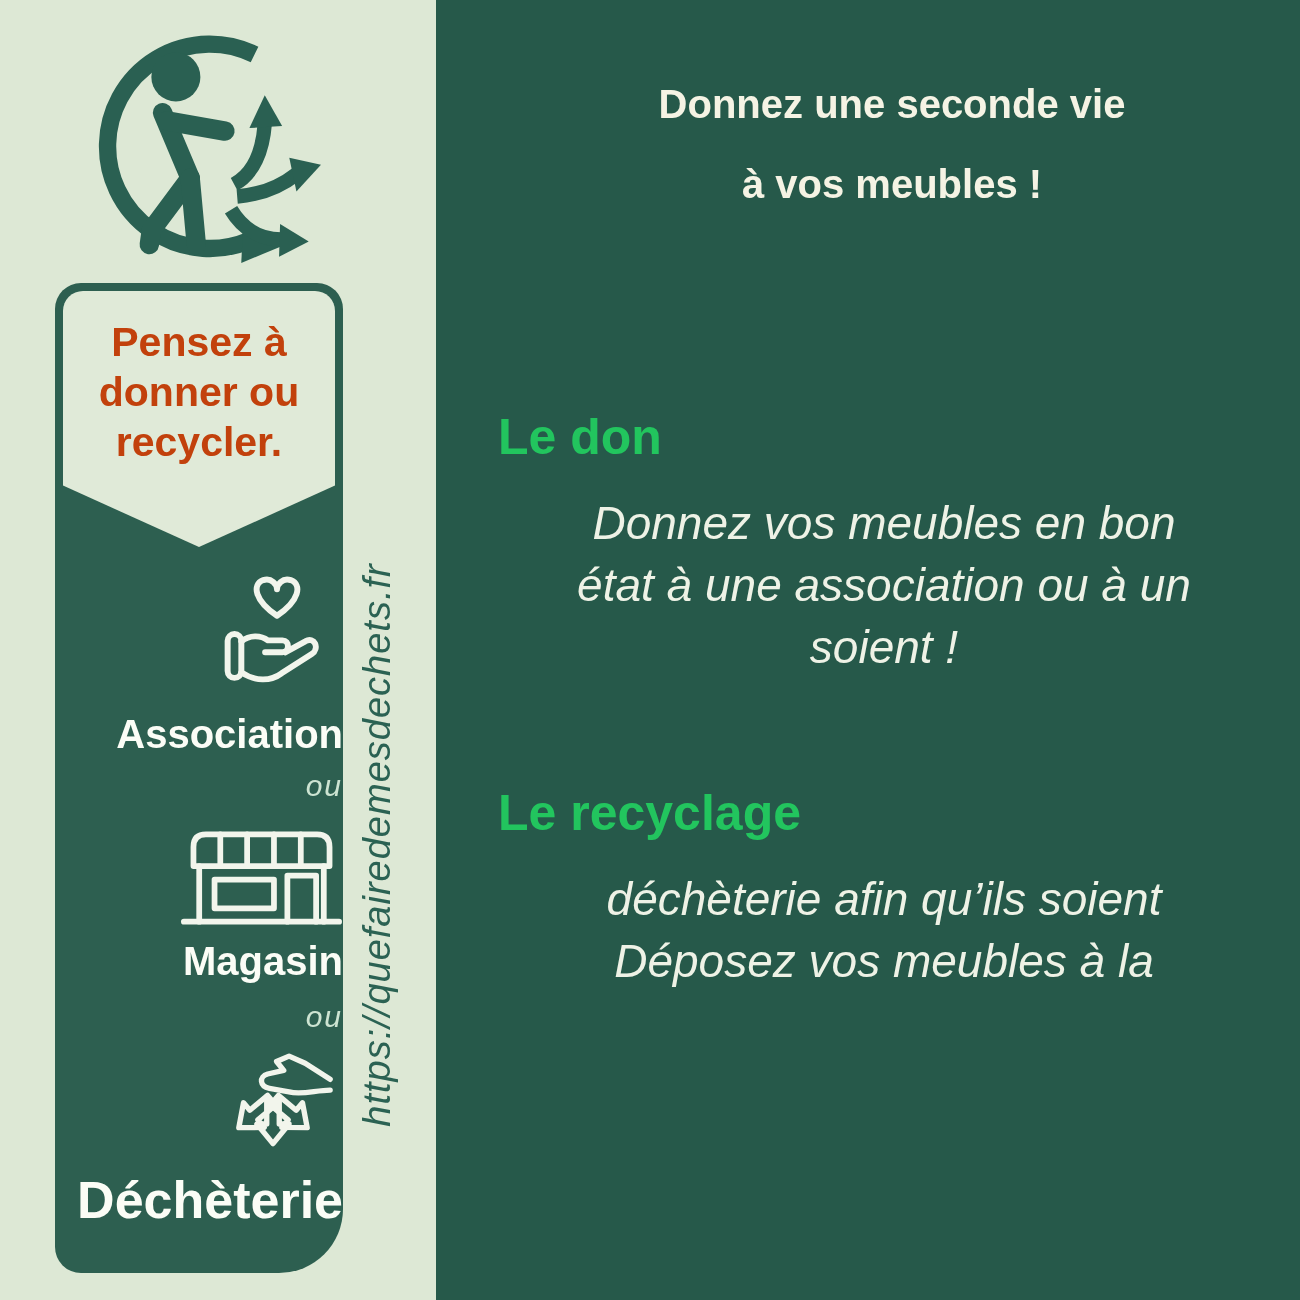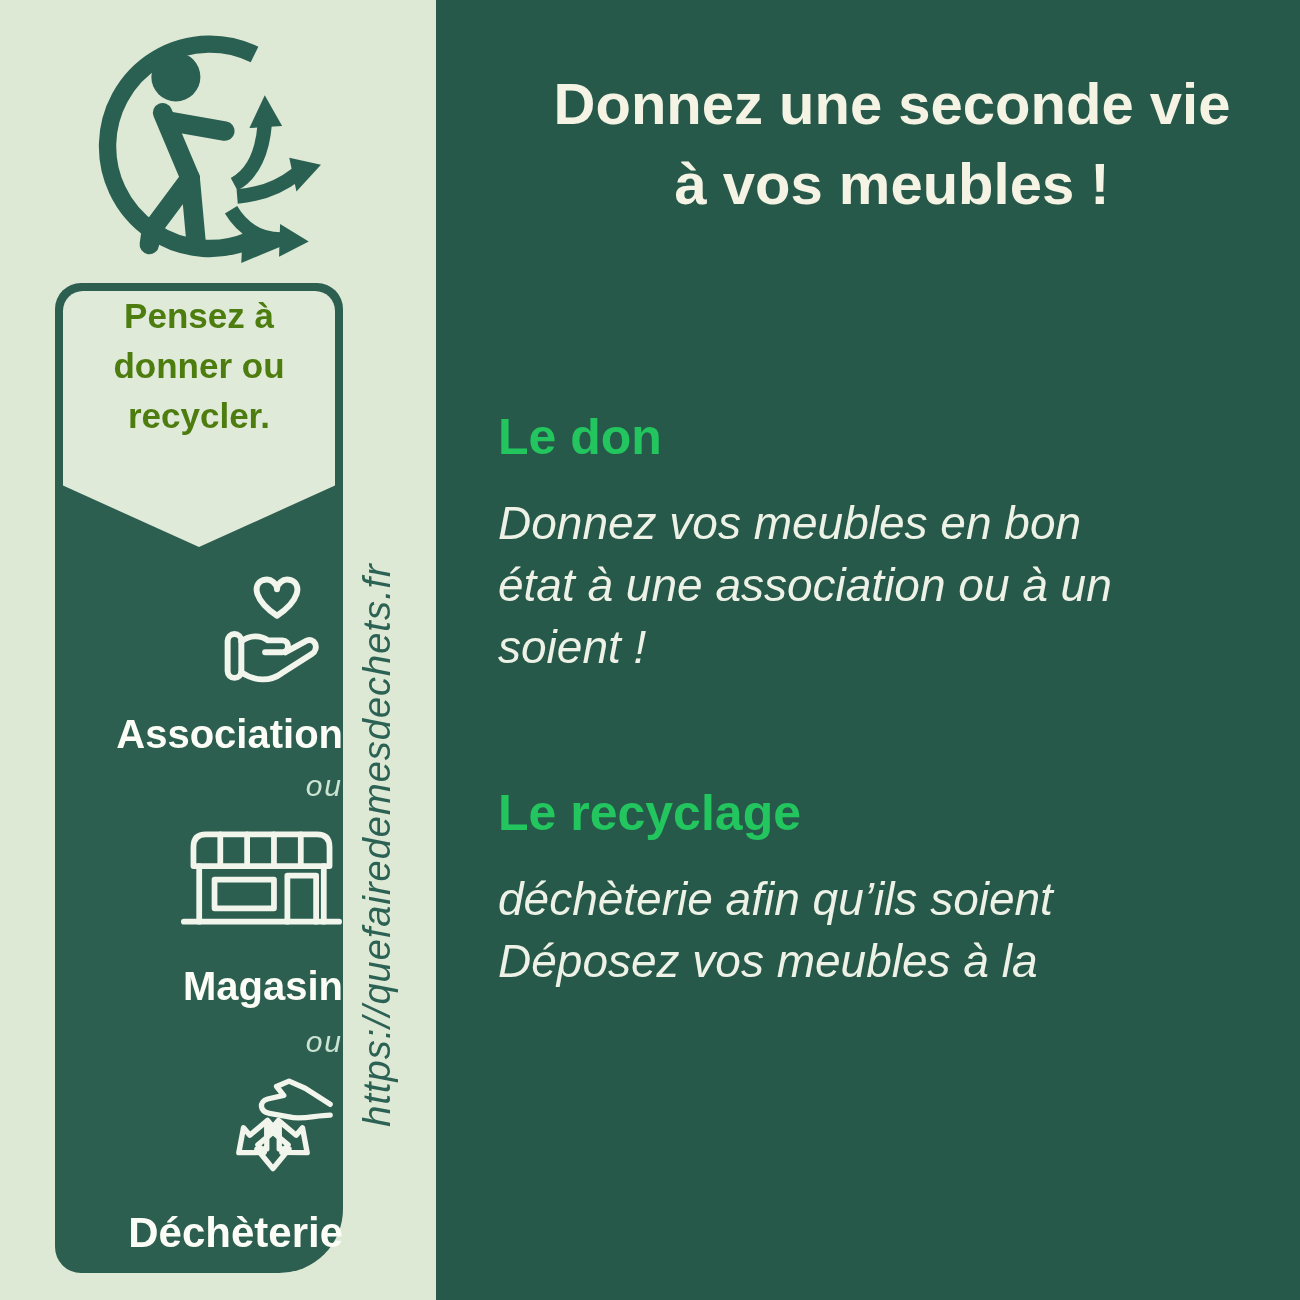--- a/index.html
+++ b/index.html
@@ -8,43 +8,43 @@
 
   
   .left-panel{position:absolute;left:0;top:0;width:436px;height:1300px;background:#dde8d5;}
   .triman{position:absolute;left:88px;top:32px;width:235px;height:235px;}
 
   .banner{position:absolute;left:55px;top:283px;width:288px;height:990px;
           background:#2d5f50;border-radius:26px 26px 64px 26px;}
   .flag{position:absolute;left:8px;right:8px;top:8px;height:256px;background:#e0ead8;
         border-radius:20px 20px 0 0;
         clip-path:polygon(0 0,100% 0,100% 76%,50% 100%,0 76%);}
-  .flag-text{text-align:center;font-weight:bold;font-size:35px;
-             line-height:50px;color:#4d7c0f;}
+  .flag-text{padding-top:26px;text-align:center;font-weight:bold;font-size:41px;
+             line-height:50px;color:#c2410c;}
 
   .options{position:absolute;left:0;right:0;top:287px;display:flex;flex-direction:column;
            align-items:flex-end;}
   .opt-icon{display:block;}
   .opt-label{margin-top:12px;font-weight:bold;font-size:40px;line-height:48px;color:#fbfdf6;}
-  .opt-label.big{margin-top:8px;font-size:42px;line-height:52px;}
+  .opt-label.big{margin-top:0;font-size:52px;line-height:52px;}
   .sep{margin-top:10px;font-style:italic;font-size:30px;line-height:36px;color:#cde4d2;letter-spacing:2px;}
 
   .site-url{position:absolute;left:377px;top:845px;transform:translate(-50%,-50%) rotate(-90deg);
             transform-origin:center;white-space:nowrap;font-style:italic;font-size:38px;
             color:#2b6253;letter-spacing:1px;}
 
   
   .right-panel{position:absolute;left:436px;top:0;width:864px;height:1300px;background:#26594a;}
   .main-title{position:absolute;top:64px;left:0;right:0;text-align:center;
-              font-weight:bold;font-size:58px;line-height:80px;color:#f5f3e4;padding-left:48px;}
+              font-weight:bold;font-size:40px;line-height:80px;color:#f5f3e4;padding-left:48px;}
   .section{position:absolute;left:62px;right:30px;}
   .section.don{top:408px;}
   .section.recyclage{top:784px;}
   .section h2{margin:0;font-size:50px;line-height:58px;font-weight:bold;color:#22c55e;}
-  .section .body{margin-top:26px;font-style:italic;font-size:46px;line-height:62px;color:#eef2e6;}
+  .section .body{margin-top:26px;font-style:italic;font-size:46px;line-height:62px;color:#eef2e6;text-align:center;}
 
   svg{overflow:visible;}
 </style>
 </head>
 <body>
 
 <div class="canvas">
 
   <div class="left-panel">
 
@@ -97,21 +97,21 @@
             <line x1="70" y1="13" x2="70" y2="46"></line>
             <line x1="98" y1="13" x2="98" y2="46"></line>
             <line x1="126" y1="13" x2="126" y2="46"></line>
             <line x1="20" y1="46" x2="20" y2="104"></line>
             <line x1="150" y1="46" x2="150" y2="104"></line>
             <rect x="36" y="60" width="62" height="30"></rect>
             <path d="M112,104 V56 H142 V104"></path>
             <line x1="4" y1="104" x2="166" y2="104"></line>
           </g>
         </svg>
-        <div class="opt-label" style="margin-top:25px">Magasin</div>
+        <div class="opt-label" style="margin-top:0">Magasin</div>
         <div class="sep" style="margin-top:14px">ou</div>
 
         <svg class="opt-icon" width="140" height="125" viewBox="0 0 140 140" style="margin-top:14px">
           <g fill="none" stroke="#f2f5ec" stroke-width="6" stroke-linecap="round" stroke-linejoin="round">
             <path d="M134,34 L106,16 L88,8 L74,14 L82,24 L64,28 C54,31 55,42 66,44 L88,48 C102,52 118,46 134,46"></path>
             <path d="M63,58 h14 v26 h11 l-18,22 l-18,-22 h11 z"></path>
             <path d="M63,58 h14 v26 h11 l-18,22 l-18,-22 h11 z" transform="rotate(50 70 56)"></path>
             <path d="M63,58 h14 v26 h11 l-18,22 l-18,-22 h11 z" transform="rotate(-50 70 56)"></path>
           </g>
         </svg>

